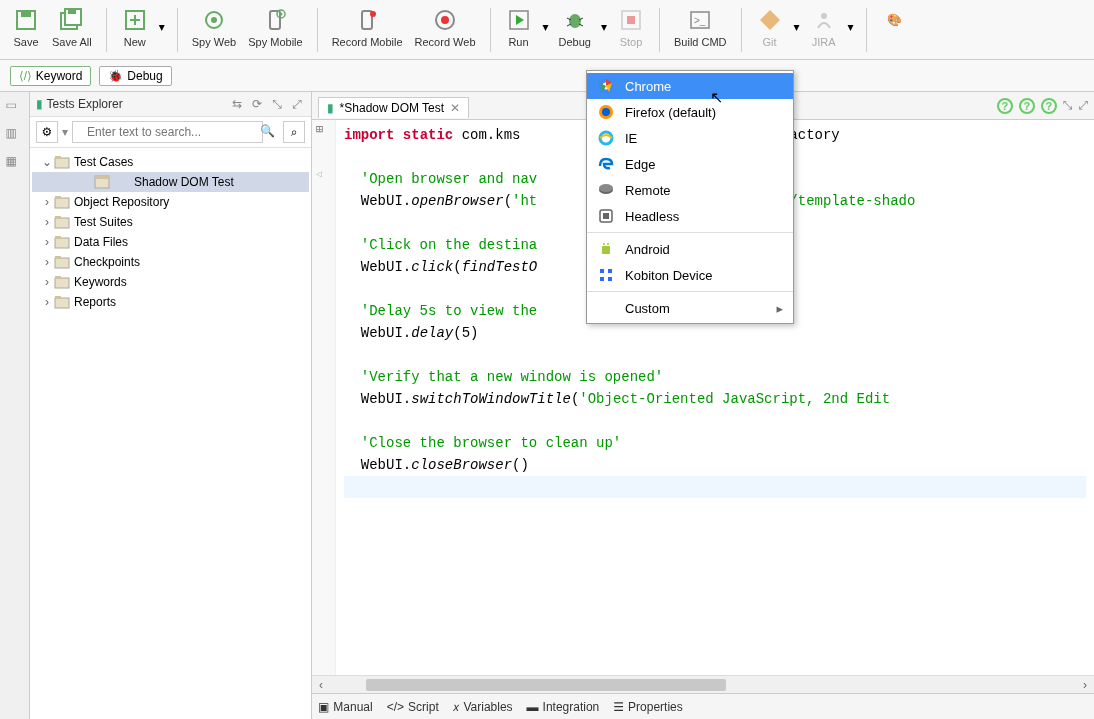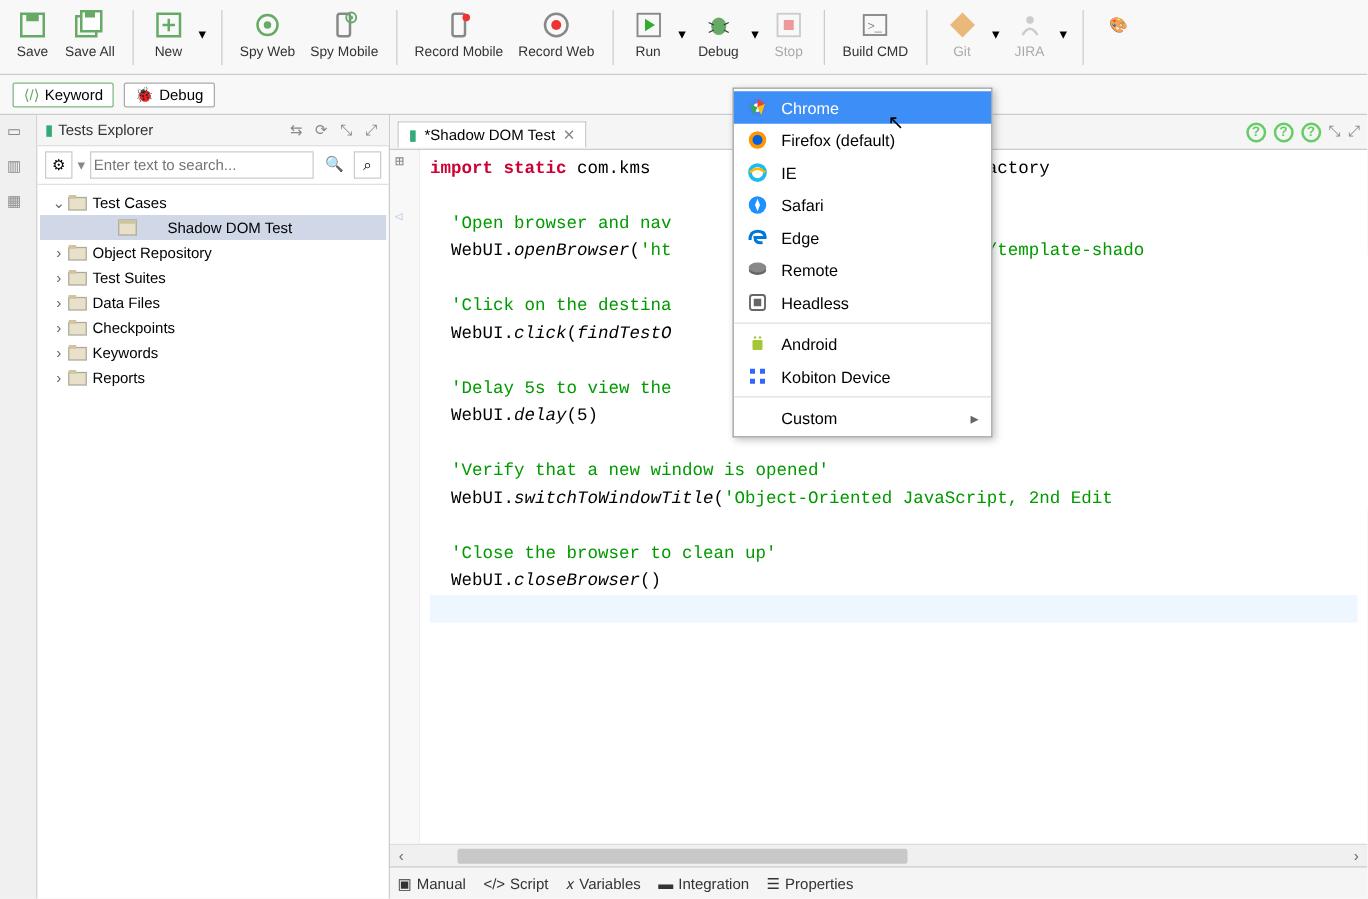--- a/index.html
+++ b/index.html
@@ -26,21 +26,21 @@
 .left-rail .ri { width: 18px; height: 18px; color: #888; }
 
 .sidebar { width: 282px; background: #fff; border-right: 1px solid #ccc; display: flex; flex-direction: column; }
 .sidebar-header { display: flex; align-items: center; padding: 4px 6px; border-bottom: 1px solid #e0e0e0; gap: 4px; background: #f5f5f5; }
 .sidebar-title { flex: 1; font-size: 12px; color: #333; display:flex; align-items:center; gap:4px;}
 .sidebar-icons { display: flex; gap: 4px; }
 .sidebar-icons span { width: 16px; height: 16px; display: inline-flex; align-items: center; justify-content: center; color: #888; cursor:pointer;}
 
 .sidebar-search { display: flex; align-items: center; padding: 4px 6px; border-bottom: 1px solid #e0e0e0; gap: 4px; }
 .sidebar-search .filter-btn { width: 22px; height: 22px; border: 1px solid #ccc; background: #fff; display:flex; align-items:center; justify-content:center; cursor:pointer;}
-.sidebar-search input { flex: 1; border: 1px solid #ccc; padding: 3px 20px 3px 2px; font-size: 12px; }
+.sidebar-search input { flex: 1; border: 1px solid #ccc; padding: 3px 20px 3px 14px; font-size: 12px; }
 .sidebar-search .search-wrap { position:relative; flex:1; }
 .sidebar-search .mag { position:absolute; right:4px; top:3px; color:#888; }
 
 .tree { padding: 4px 2px; overflow: auto; flex:1; }
 .tree-item { display: flex; align-items: center; padding: 2px 4px; cursor: pointer; white-space: nowrap; }
 .tree-item.selected { background: #d0d8e8; gap: 20px; }
 .tw { width: 14px; display:inline-flex; justify-content:center; color:#666; }
 .folder-icon { width:16px; height:16px; display:inline-flex; align-items:center; justify-content:center; margin-right:4px; }
 
 
@@ -462,29 +462,20 @@
         <svg width="16" height="16">
           <circle cx="8" cy="8" r="6" fill="none" stroke="#1ebbee" stroke-width="3"></circle>
           <path d="M2 8 Q8 2 14 8" fill="none" stroke="#fcb900" stroke-width="2"></path>
         </svg>
       </span>
     <span>IE</span>
   </div>
   <div class="menu-item">
     <span class="mi-icon">
         <svg width="16" height="16">
-          <circle cx="8" cy="8" r="7" fill="#1e90ff"></circle>
-          <polygon points="8,3 10,8 8,13 6,8" fill="#fff"></polygon>
-        </svg>
-      </span>
-    <span>Safari</span>
-  </div>
-  <div class="menu-item">
-    <span class="mi-icon">
-        <svg width="16" height="16">
           <path d="M2 10 Q2 3 8 3 Q14 3 14 8 L6 8 Q6 13 12 12" fill="none" stroke="#0078d7" stroke-width="2.5"></path>
         </svg>
       </span>
     <span>Edge</span>
   </div>
   <div class="menu-item">
     <span class="mi-icon">
         <svg width="16" height="16">
           <ellipse cx="8" cy="8" rx="7" ry="4" fill="#666"></ellipse>
           <ellipse cx="8" cy="6" rx="7" ry="4" fill="#888"></ellipse>

